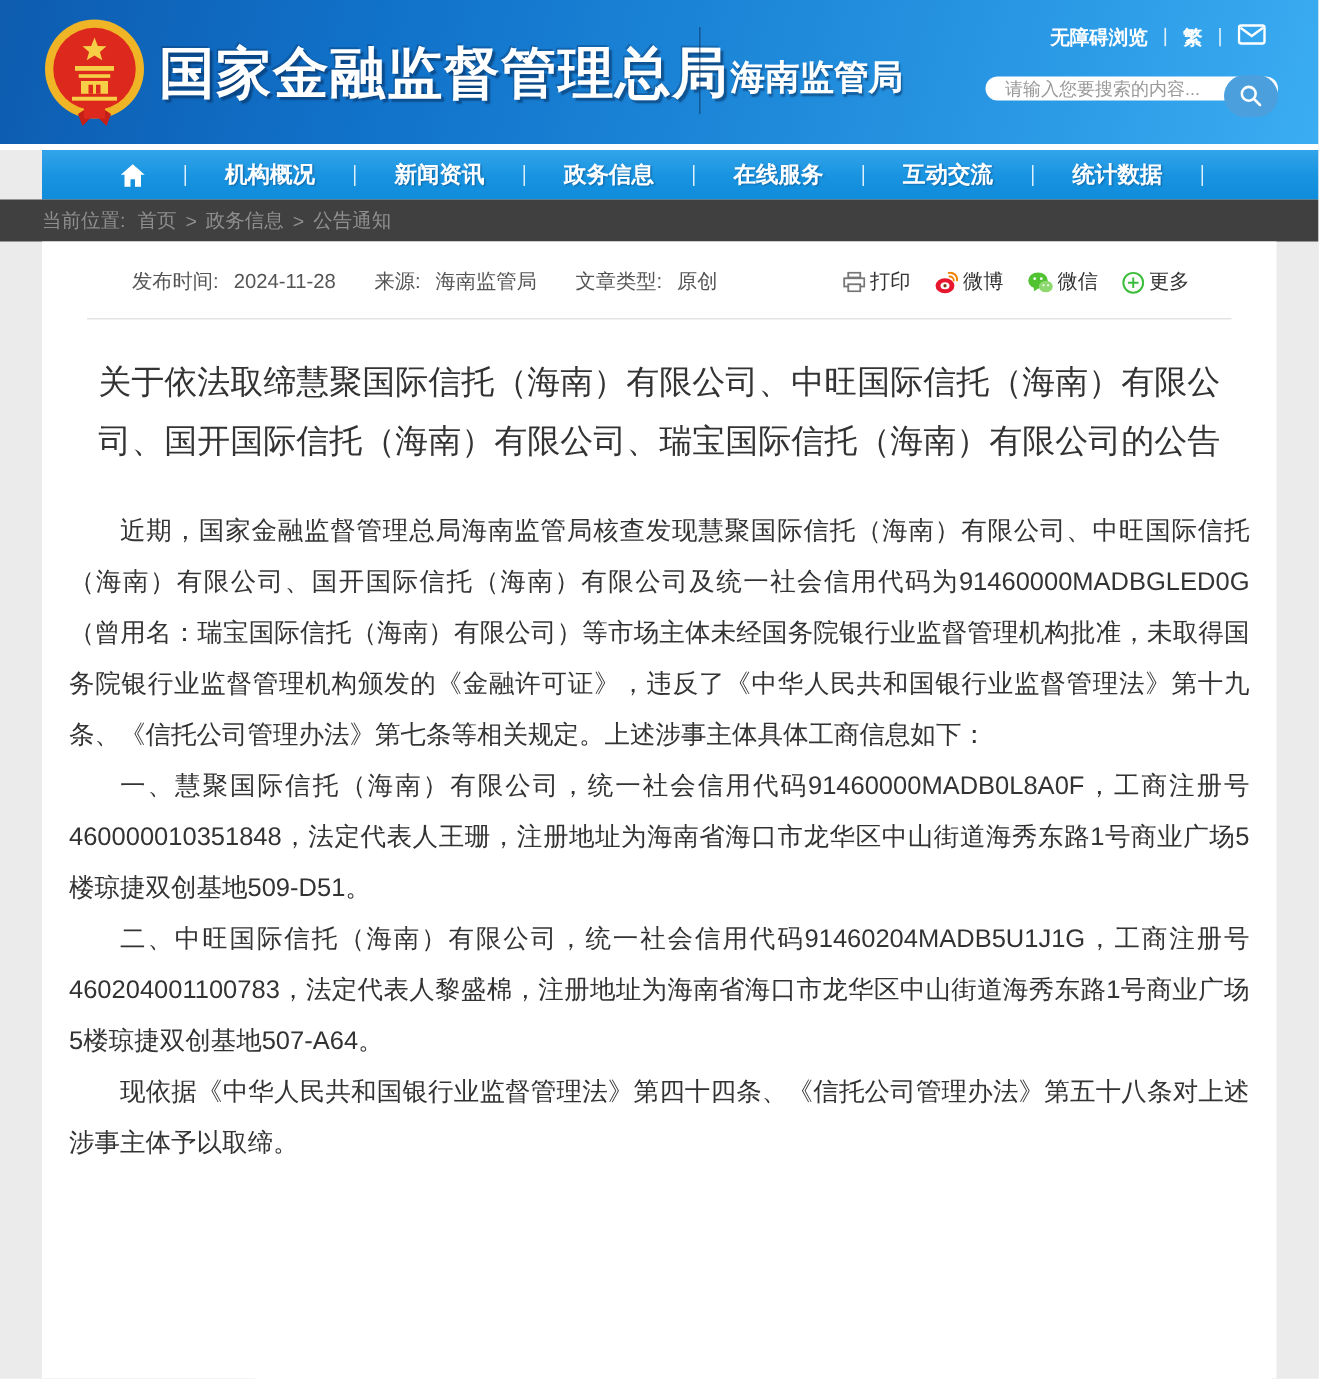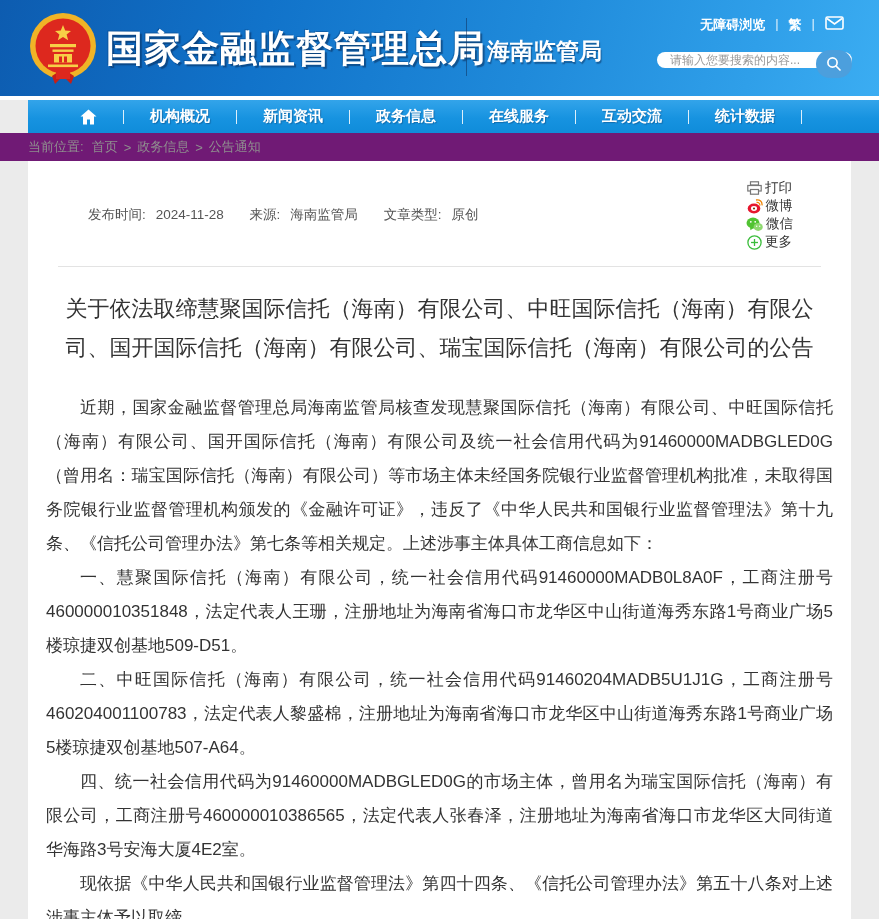--- a/index.html
+++ b/index.html
@@ -83,21 +83,21 @@
   .nav-sep { width: 1px; height: 14px; background: rgba(255,255,255,.85); margin: 0 26px; }
   .nav-item {
     color: #fff; text-decoration: none; cursor: pointer;
     font-size: 15px; font-weight: bold;
     text-shadow: 1px 1px 1px rgba(8,44,90,.35);
     white-space: nowrap;
   }
 
   
   .breadcrumb-bar {
-    height: 28px; background: #701a75;
+    height: 28px; background: #404040;
     display: flex; align-items: center;
     padding-left: 28px;
     font-size: 13px; color: #8f8f8f;
   }
   .breadcrumb-bar a { color: #8f8f8f; text-decoration: none; cursor: pointer; }
   .bc-sep { margin: 0 6px; }
   .bc-label { margin-right: 8px; }
 
   
   .content {
@@ -106,21 +106,21 @@
     min-height: 758px;
     padding-bottom: 30px;
   }
   .meta-row {
     display: flex; justify-content: space-between; align-items: center;
     padding: 18px 58px 0 60px;
     font-size: 13.5px; color: #555;
   }
   .meta-left span.meta-item { margin-right: 10px; margin-top: 38px; }
   .meta-left .gap { display: inline-block; width: 22px; }
-  .meta-actions { display: flex; align-items: center; color: #333; flex-direction: column; }
+  .meta-actions { display: flex; color: #333; }
   .meta-actions a {
     display: inline-flex; align-items: center; gap: 3px;
     color: #333; text-decoration: none; cursor: pointer;
     margin-left: 16px; font-size: 13.5px;
   }
   .meta-divider {
     border: none; border-top: 1px solid #e3e3e3;
     margin: 15px 30px 0 30px;
   }
   .article-title {
@@ -267,18 +267,17 @@
   </div>
 
   <hr class="meta-divider">
 
   <h2 class="article-title">关于依法取缔慧聚国际信托（海南）有限公司、中旺国际信托（海南）有限公司、国开国际信托（海南）有限公司、瑞宝国际信托（海南）有限公司的公告</h2>
 
   <div class="article-body">
     <p>近期，国家金融监督管理总局海南监管局核查发现慧聚国际信托（海南）有限公司、中旺国际信托（海南）有限公司、国开国际信托（海南）有限公司及统一社会信用代码为91460000MADBGLED0G（曾用名：瑞宝国际信托（海南）有限公司）等市场主体未经国务院银行业监督管理机构批准，未取得国务院银行业监督管理机构颁发的《金融许可证》，违反了《中华人民共和国银行业监督管理法》第十九条、《信托公司管理办法》第七条等相关规定。上述涉事主体具体工商信息如下：</p>
     <p>一、慧聚国际信托（海南）有限公司，统一社会信用代码91460000MADB0L8A0F，工商注册号460000010351848，法定代表人王珊，注册地址为海南省海口市龙华区中山街道海秀东路1号商业广场5楼琼捷双创基地509-D51。</p>
     <p>二、中旺国际信托（海南）有限公司，统一社会信用代码91460204MADB5U1J1G，工商注册号460204001100783，法定代表人黎盛棉，注册地址为海南省海口市龙华区中山街道海秀东路1号商业广场5楼琼捷双创基地507-A64。</p>
-    <p>四、统一社会信用代码为91460000MADBGLED0G的市场主体，曾用名为瑞宝国际信托（海南）有限公司，工商注册号460000010386565，法定代表人张春泽，注册地址为海南省海口市龙华区大同街道华海路3号安海大厦4E2室。</p>
     <p>现依据《中华人民共和国银行业监督管理法》第四十四条、《信托公司管理办法》第五十八条对上述涉事主体予以取缔。</p>
 
   </div>
 
 </main>
 
 </body></html>

